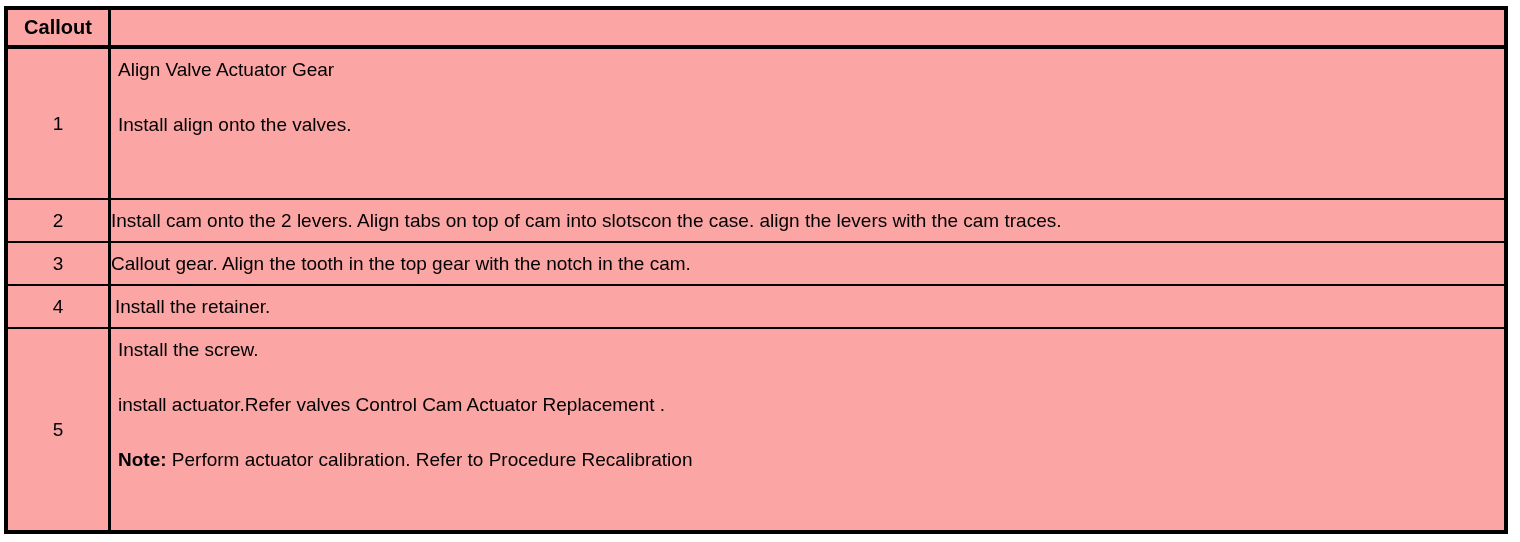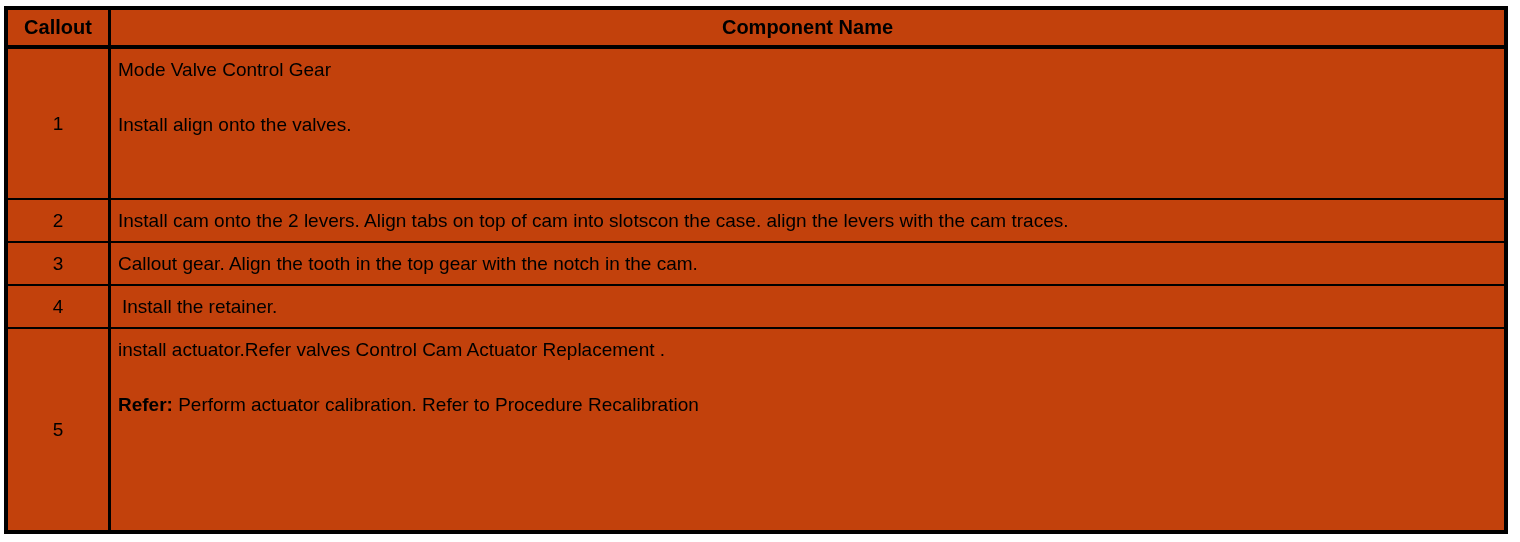--- a/index.html
+++ b/index.html
@@ -14,21 +14,21 @@
   }
   .table {
     position: absolute;
     left: 4px;
     top: 6px;
     width: 1504px;
     height: 528px;
     border: 4px solid #000000;
     display: flex;
     flex-direction: column;
-    background: #c2410c;
+    background: #fca5a5;
   }
   .row {
     display: flex;
     flex-direction: row;
     width: 100%;
   }
   .row-header {
     height: 39px;
     border-bottom: 4px solid #000000;
   }
@@ -57,46 +57,44 @@
     font-size: 20px;
   }
   .cell-component.header-cell {
     display: flex;
     align-items: center;
     justify-content: center;
   }
   .cell-single {
     display: flex;
     align-items: center;
-    padding-left: 7px;
   }
   .cell-multi {
     padding: 9px 7px 0 7px;
   }
   .cell-multi p {
     margin: 0 0 32px 0;
     white-space: nowrap;
   }
   .cell-multi p:last-child { margin-bottom: 0; }
   .b { font-weight: bold; }
 </style>
 </head>
 <body>
 
 <div class="table">
 
   <div class="row row-header">
     <div class="cell-callout header-cell">Callout</div>
-    <div class="cell-component header-cell">Component Name</div>
   </div>
 
   <div class="row row-body row-1">
     <div class="cell-callout">1</div>
     <div class="cell-component cell-multi">
-      <p><span class="b"></span><span>Mode Valve Control Gear</span></p>
+      <p><span class="b"></span><span>Align Valve Actuator Gear</span></p>
       <p><span class="b"></span><span>Install align onto the valves.</span></p>
     </div>
   </div>
 
   <div class="row row-body row-2">
     <div class="cell-callout">2</div>
     <div class="cell-component cell-single">
       <p style="margin:0"><span class="b"></span><span>Install cam onto the 2 levers. Align tabs on top of cam into slotscon the case. align the levers with the cam traces.</span></p>
     </div>
   </div>
@@ -111,18 +109,19 @@
   <div class="row row-body row-4">
     <div class="cell-callout">4</div>
     <div class="cell-component cell-single">
       <p style="margin:4px"><span class="b"></span><span>Install the retainer.</span></p>
     </div>
   </div>
 
   <div class="row row-body row-5">
     <div class="cell-callout">5</div>
     <div class="cell-component cell-multi">
+      <p><span class="b"></span><span>Install the screw.</span></p>
       <p><span class="b"></span><span>install actuator.Refer valves Control Cam Actuator Replacement .</span></p>
-      <p><span class="b">Refer:</span><span> Perform actuator calibration. Refer to Procedure Recalibration</span></p>
+      <p><span class="b">Note:</span><span> Perform actuator calibration. Refer to Procedure Recalibration</span></p>
     </div>
   </div>
 
 </div>
 
 </body></html>

